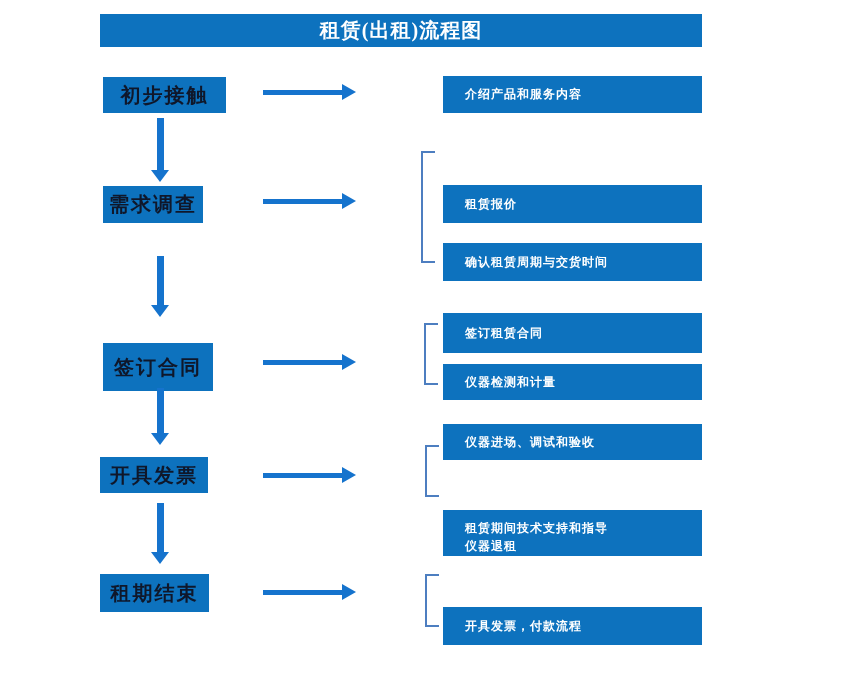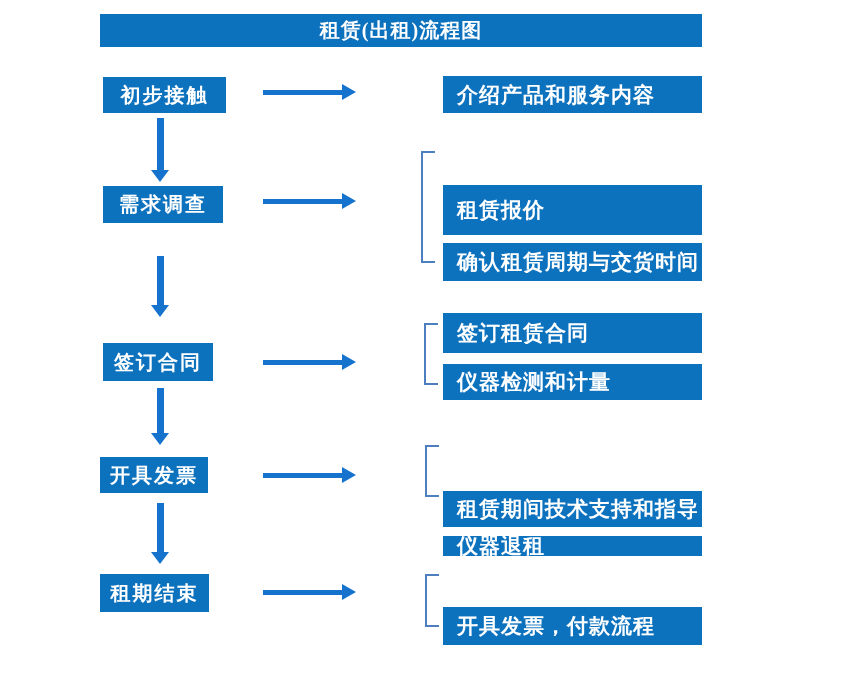--- a/index.html
+++ b/index.html
@@ -8,28 +8,28 @@
     font-family:"Liberation Serif","DejaVu Serif",serif; font-weight:bold;
     overflow:hidden;
     border-radius:12px;
   }
   .titlebar {
     position:absolute; left:100px; top:14px; width:602px; height:33px;
     background:var(--box); color:#ffffff; font-size:20px; letter-spacing:1px;
     display:flex; align-items:center; justify-content:center;
   }
   .lbox {
-    position:absolute; background:var(--box); color:#ffffff; font-size:20px;
+    position:absolute; background:var(--box); color:#0f172a; font-size:20px;
     letter-spacing:2px; display:flex; align-items:center; justify-content:center;
     box-sizing:border-box;
   }
   .rbox {
     position:absolute; left:443px; width:259px; background:var(--box);
-    color:#ffffff; font-size:21px; letter-spacing:1px;
-    display:flex; align-items:center; padding-left:14px; box-sizing:border-box;
+    color:#ffffff; font-size:12px; letter-spacing:1px;
+    display:flex; align-items:center; padding-left:22px; box-sizing:border-box;
   }
   .harrow { position:absolute; left:263px; width:93px; height:17px; }
   .harrow .shaft { position:absolute; left:0; top:6px; width:80px; height:5px; background:var(--arrow); }
   .harrow .head {
     position:absolute; right:0; top:0; width:0; height:0;
     border-top:8.5px solid transparent; border-bottom:8.5px solid transparent;
     border-left:14px solid var(--arrow);
   }
   .varrow { position:absolute; left:151px; width:18px; }
   .varrow .shaft { position:absolute; left:5.5px; top:0; width:7px; height:calc(100% - 12px); background:var(--arrow); }
@@ -47,22 +47,22 @@
   }
 </style>
 </head>
 <body>
 
 <div class="canvas">
 
   <div class="titlebar">租赁(出租)流程图</div>
 
   <div class="lbox" style="left:103px; top:77px;  width:123px; height:36px">初步接触</div>
-  <div class="lbox" style="left:103px; top:186px; width:120px; height:37px">需求调查</div>
-  <div class="lbox" style="left:103px; top:343px; width:110px; height:38px">签订合同</div>
+  <div class="lbox" style="left:103px; top:186px; width:100px; height:37px">需求调查</div>
+  <div class="lbox" style="left:103px; top:343px; width:110px; height:48px">签订合同</div>
   <div class="lbox" style="left:100px; top:457px; width:108px; height:36px">开具发票</div>
   <div class="lbox" style="left:100px; top:574px; width:109px; height:38px">租期结束</div>
 
   <div class="varrow" style="top:118px; height:64px">
     <div class="shaft"></div>
     <div class="head"></div>
   </div>
   <div class="varrow" style="top:256px; height:61px">
     <div class="shaft"></div>
     <div class="head"></div>
@@ -97,24 +97,25 @@
     <div class="head"></div>
   </div>
 
   <div class="bracket" style="left:421px; top:151px; height:112px"></div>
   <div class="bracket" style="left:424px; top:323px; height:62px"></div>
   <div class="bracket" style="left:425px; top:445px; height:52px"></div>
   <div class="bracket" style="left:425px; top:574px; height:53px"></div>
 
   <div class="rbox" style="top:76px;  height:37px">介绍产品和服务内容</div>
 
-  <div class="rbox" style="top:185px; height:50px">租赁报价</div>
+  <div class="rbox" style="top:185px; height:38px">租赁报价</div>
   <div class="rbox" style="top:243px; height:38px">确认租赁周期与交货时间</div>
 
   <div class="rbox" style="top:313px; height:40px">签订租赁合同</div>
   <div class="rbox" style="top:364px; height:36px">仪器检测和计量</div>
 
-  <div class="rbox" style="top:491px; height:36px">租赁期间技术支持和指导</div>
+  <div class="rbox" style="top:424px; height:36px">仪器进场、调试和验收</div>
+  <div class="rbox" style="top:510px; height:36px">租赁期间技术支持和指导</div>
 
   <div class="rbox" style="top:536px; height:20px">仪器退租</div>
   <div class="rbox" style="top:607px; height:38px">开具发票，付款流程</div>
 
 </div>
 
 </body></html>

